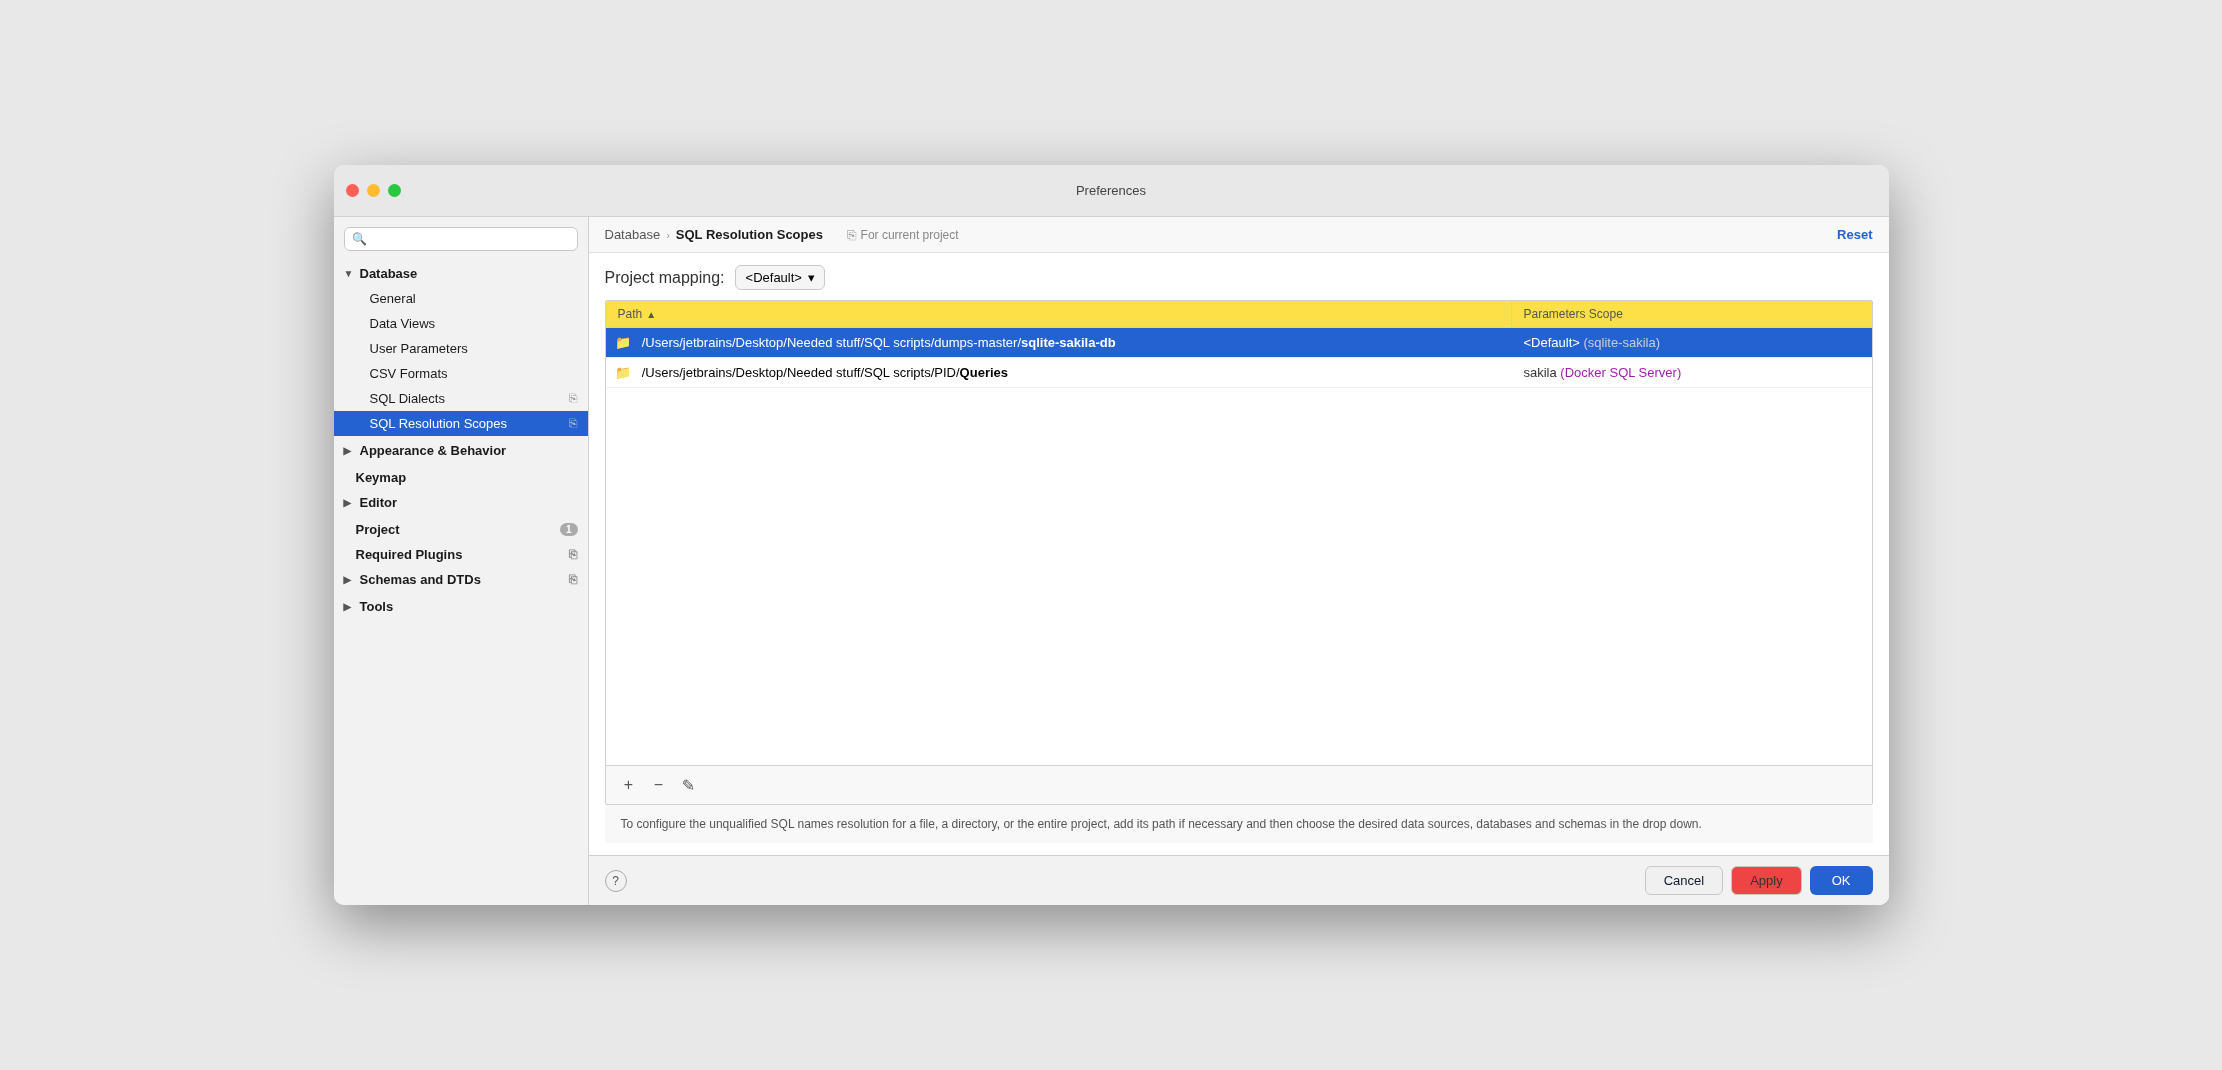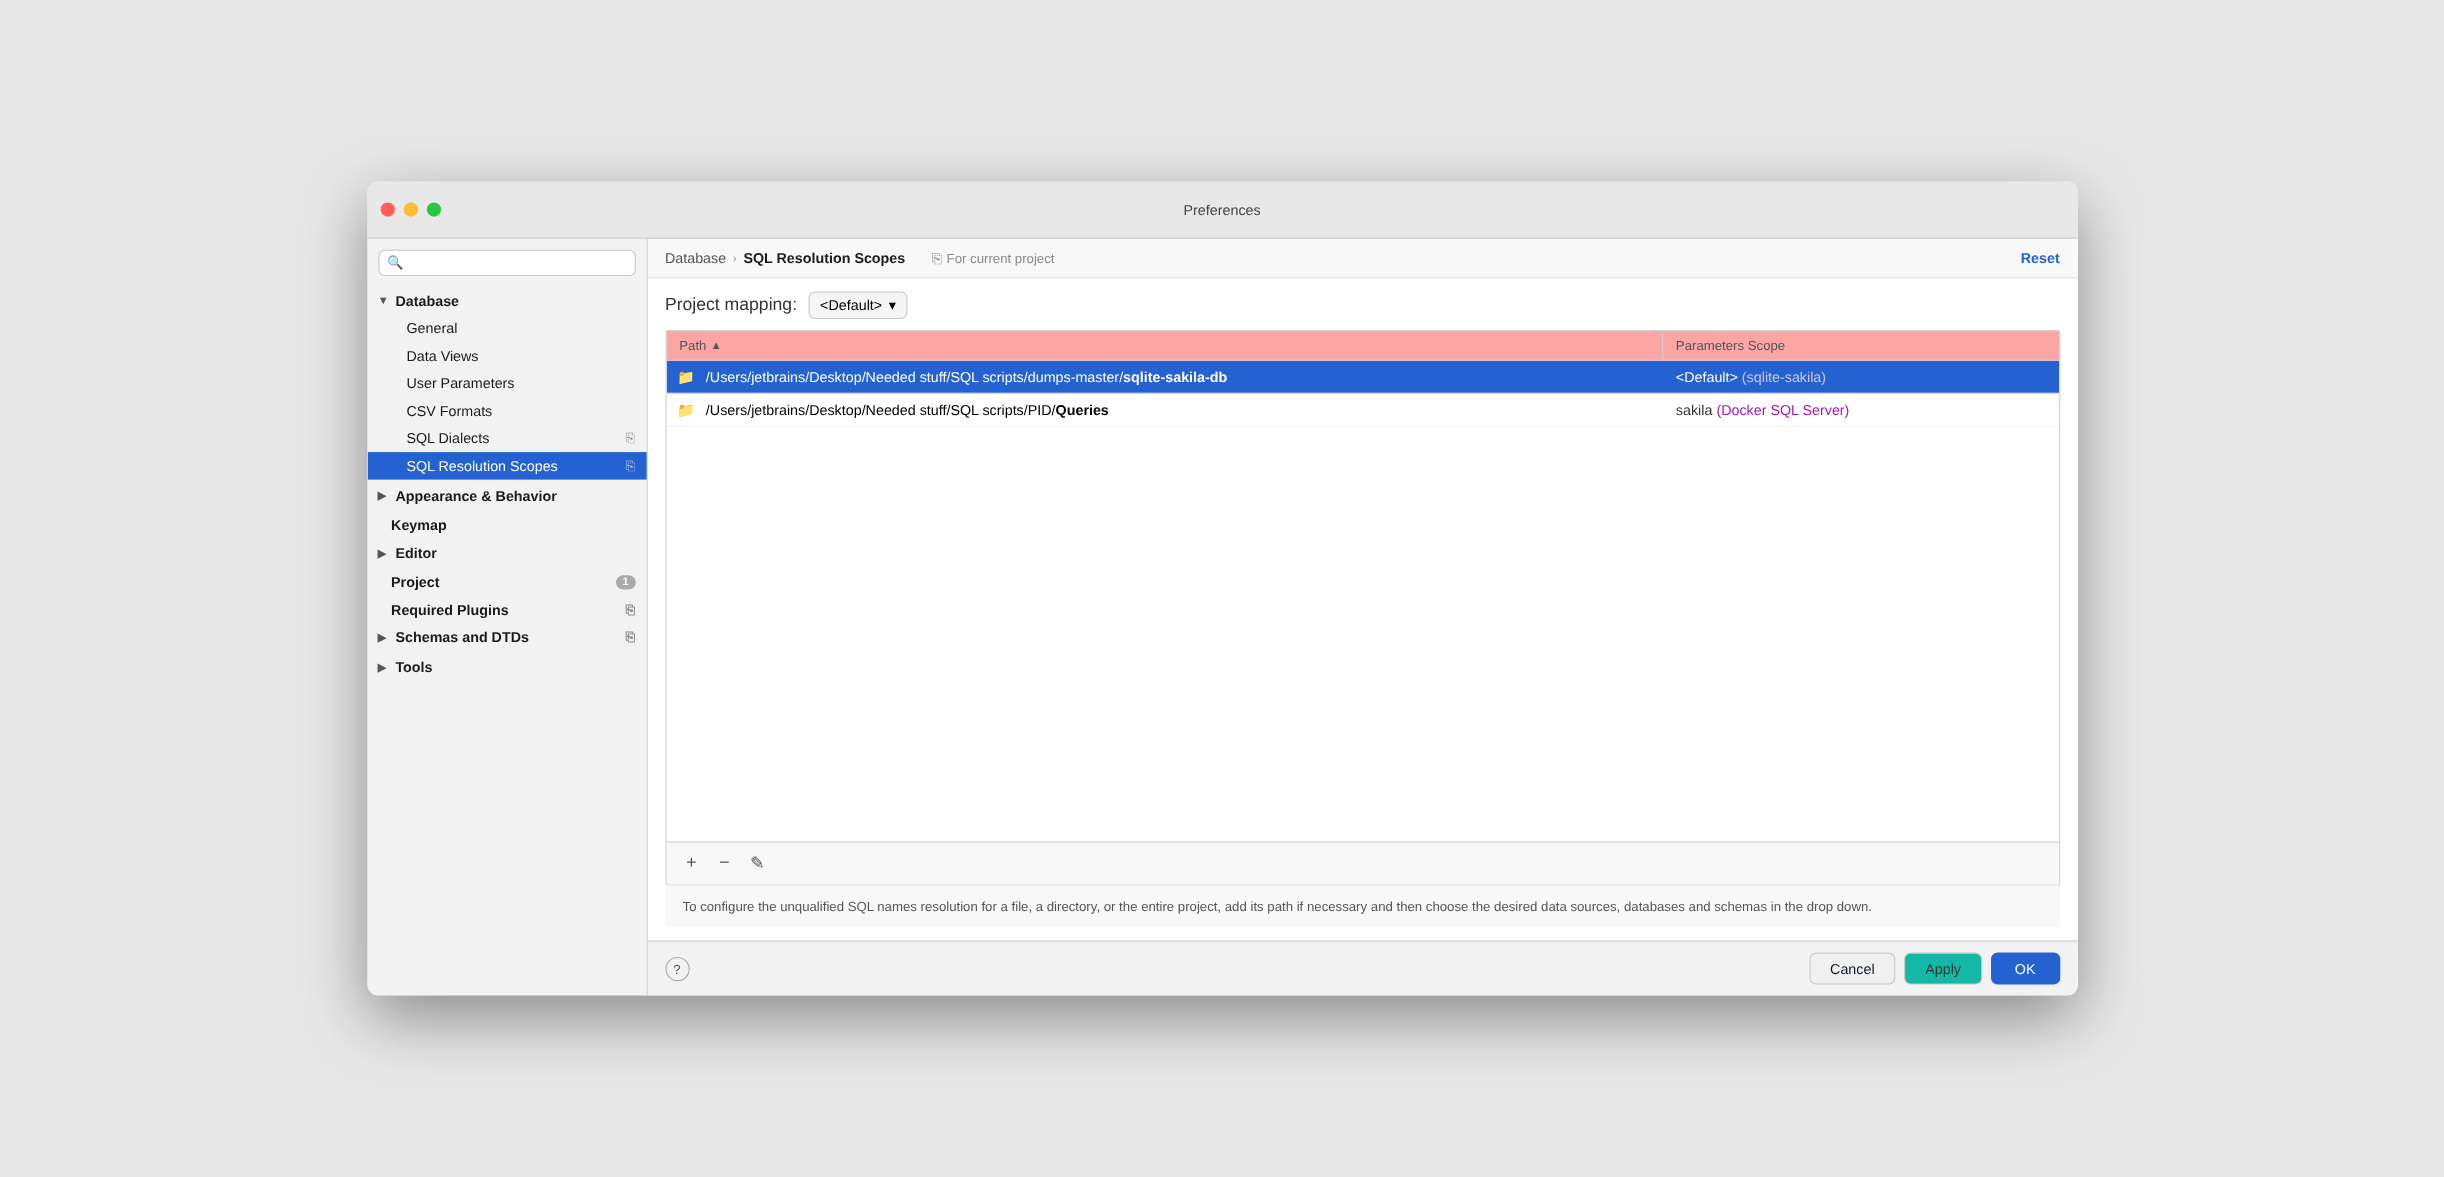--- a/index.html
+++ b/index.html
@@ -232,21 +232,21 @@
     .table-container {
       flex: 1;
       border: 1px solid #d0d0d0;
       border-radius: 2px;
       display: flex;
       flex-direction: column;
       overflow: hidden;
     }
     .table-header {
       display: flex;
-      background: #fca5a5;
+      background: #fde047;
       border-bottom: 1px solid #d0d0d0;
     }
     .th-path {
       flex: 1;
       padding: 6px 12px;
       font-size: 12px;
       color: #555;
       border-right: 1px solid #d0d0d0;
       display: flex;
       align-items: center;
@@ -365,21 +365,21 @@
       border-radius: 6px;
       background: #f0f0f0;
       font-size: 13px;
       cursor: pointer;
       color: #0f172a;
     }
     .btn-apply {
       padding: 6px 18px;
       border: 1px solid #c8c8c8;
       border-radius: 6px;
-      background: #14b8a6;
+      background: #ef4444;
       font-size: 13px;
       cursor: pointer;
       color: #333;
     }
     .btn-ok {
       padding: 6px 22px;
       border: none;
       border-radius: 6px;
       background: #2461d1;
       font-size: 13px;

